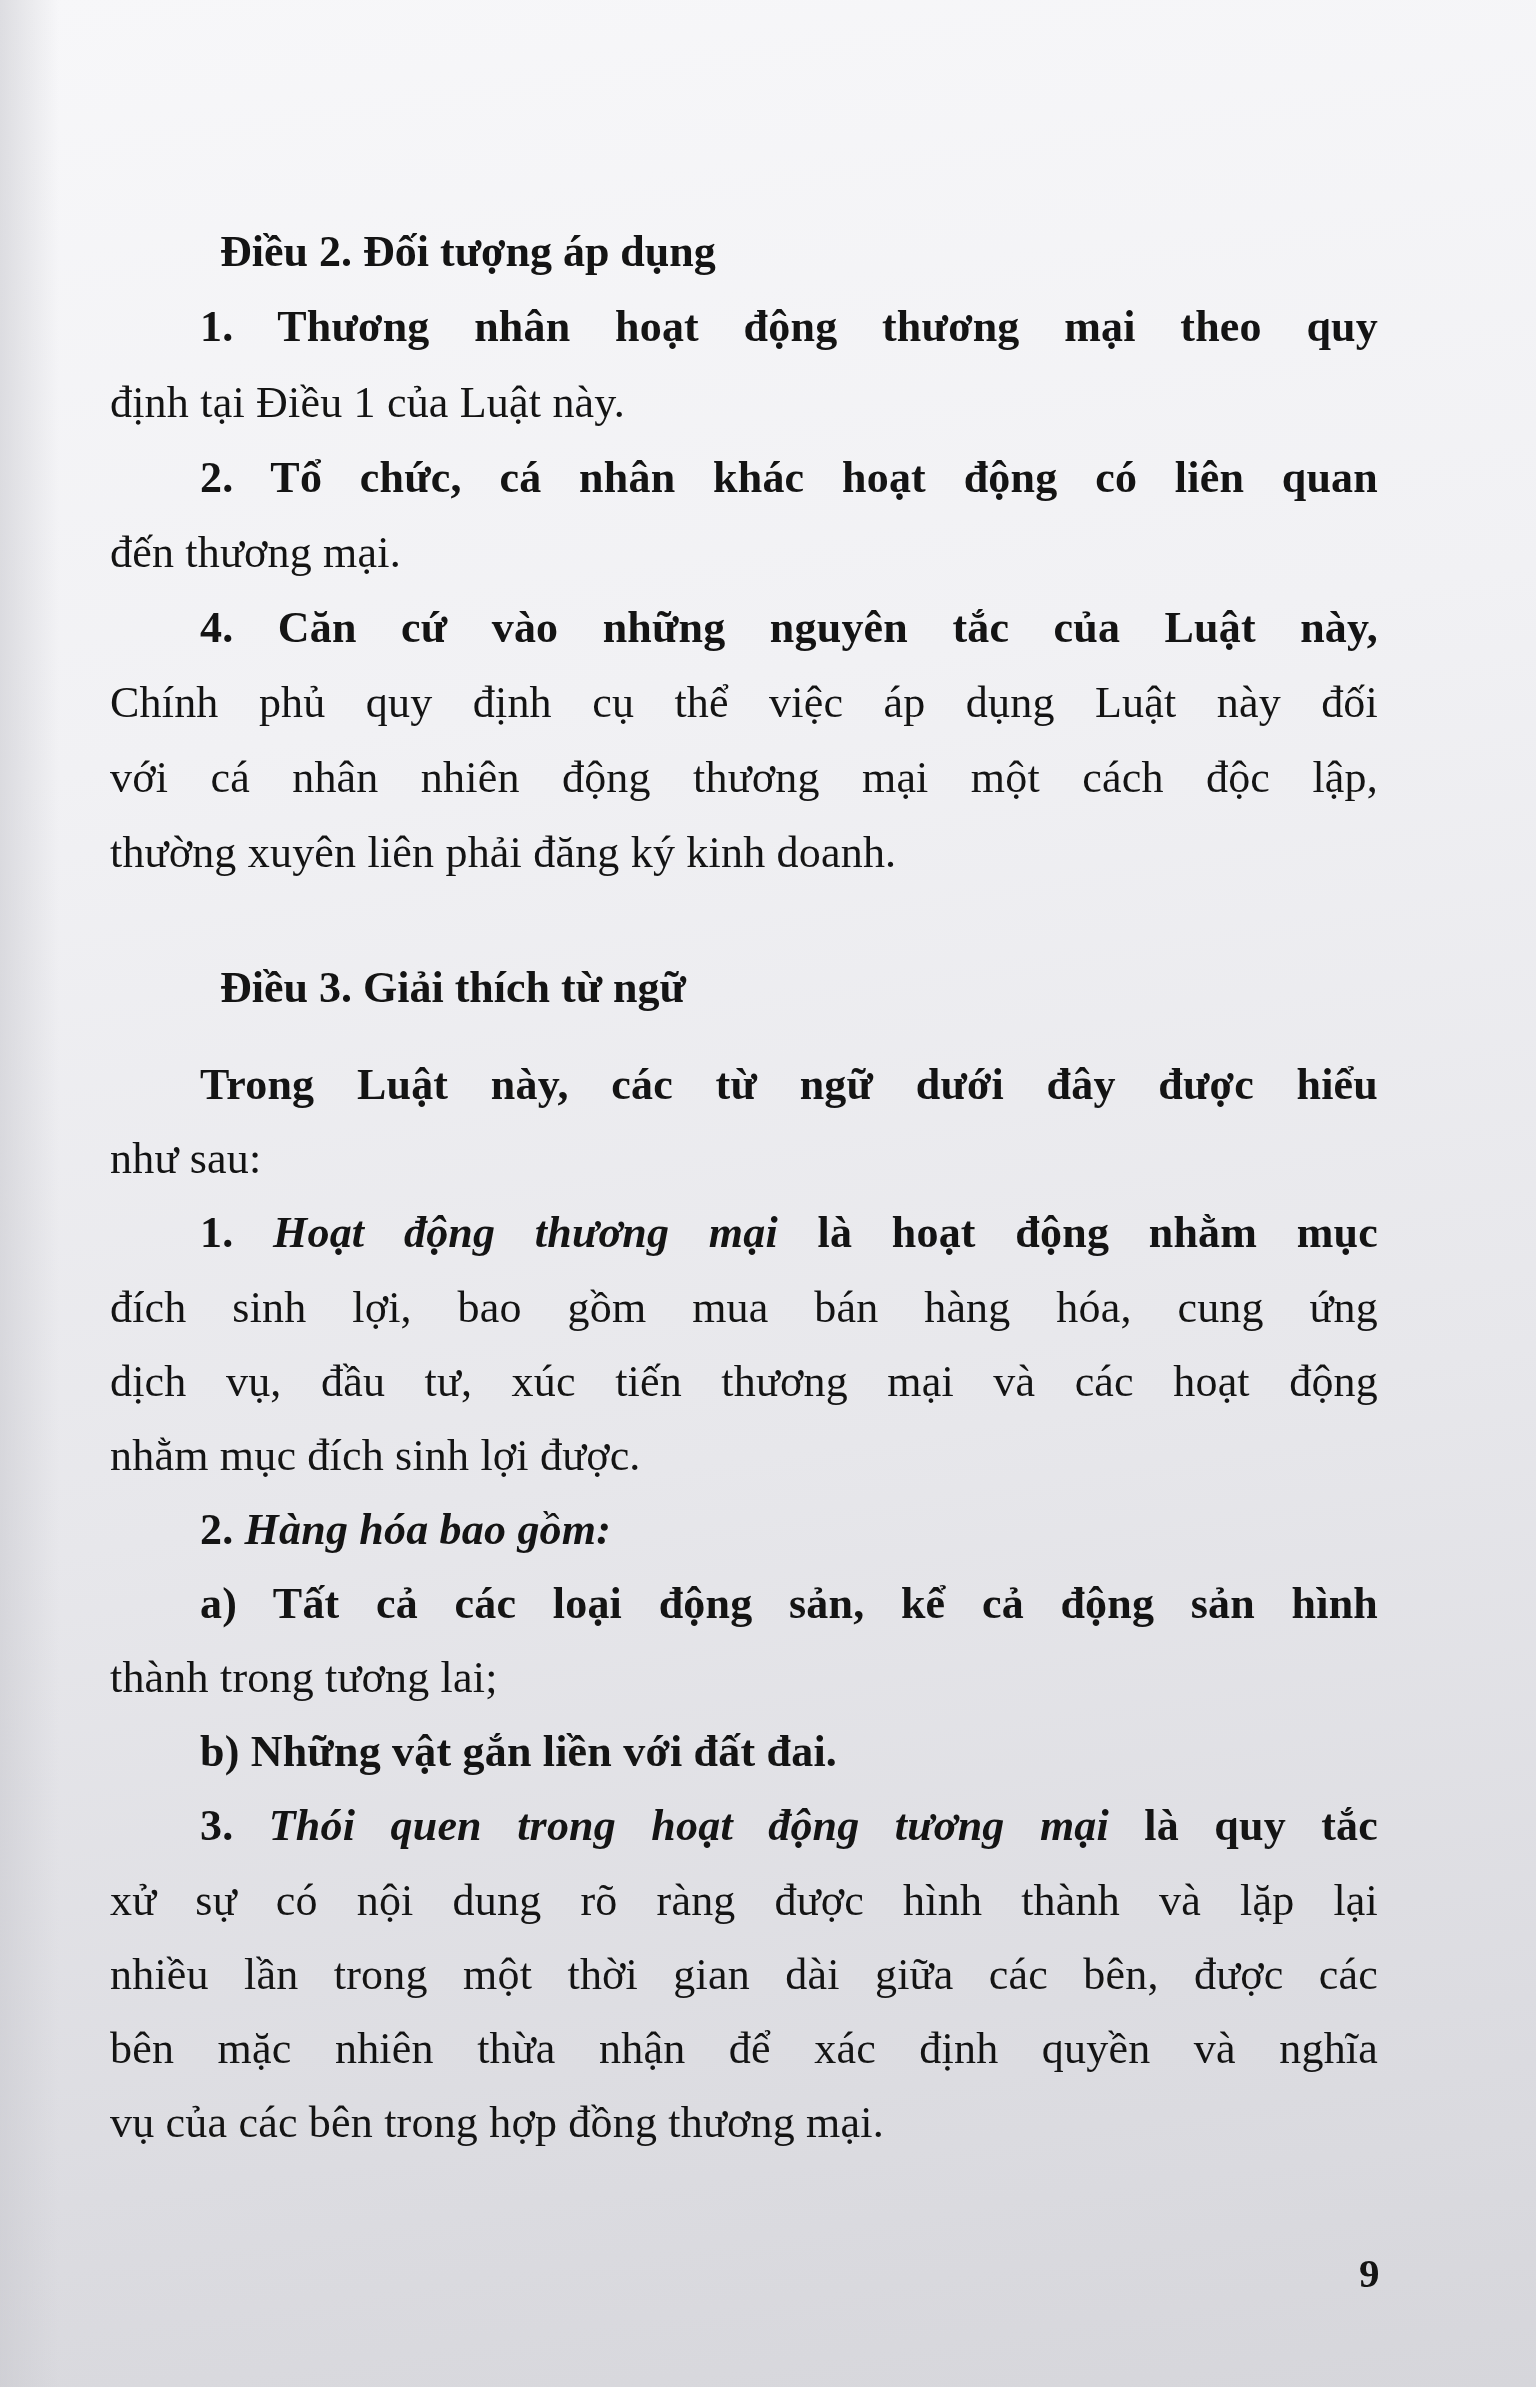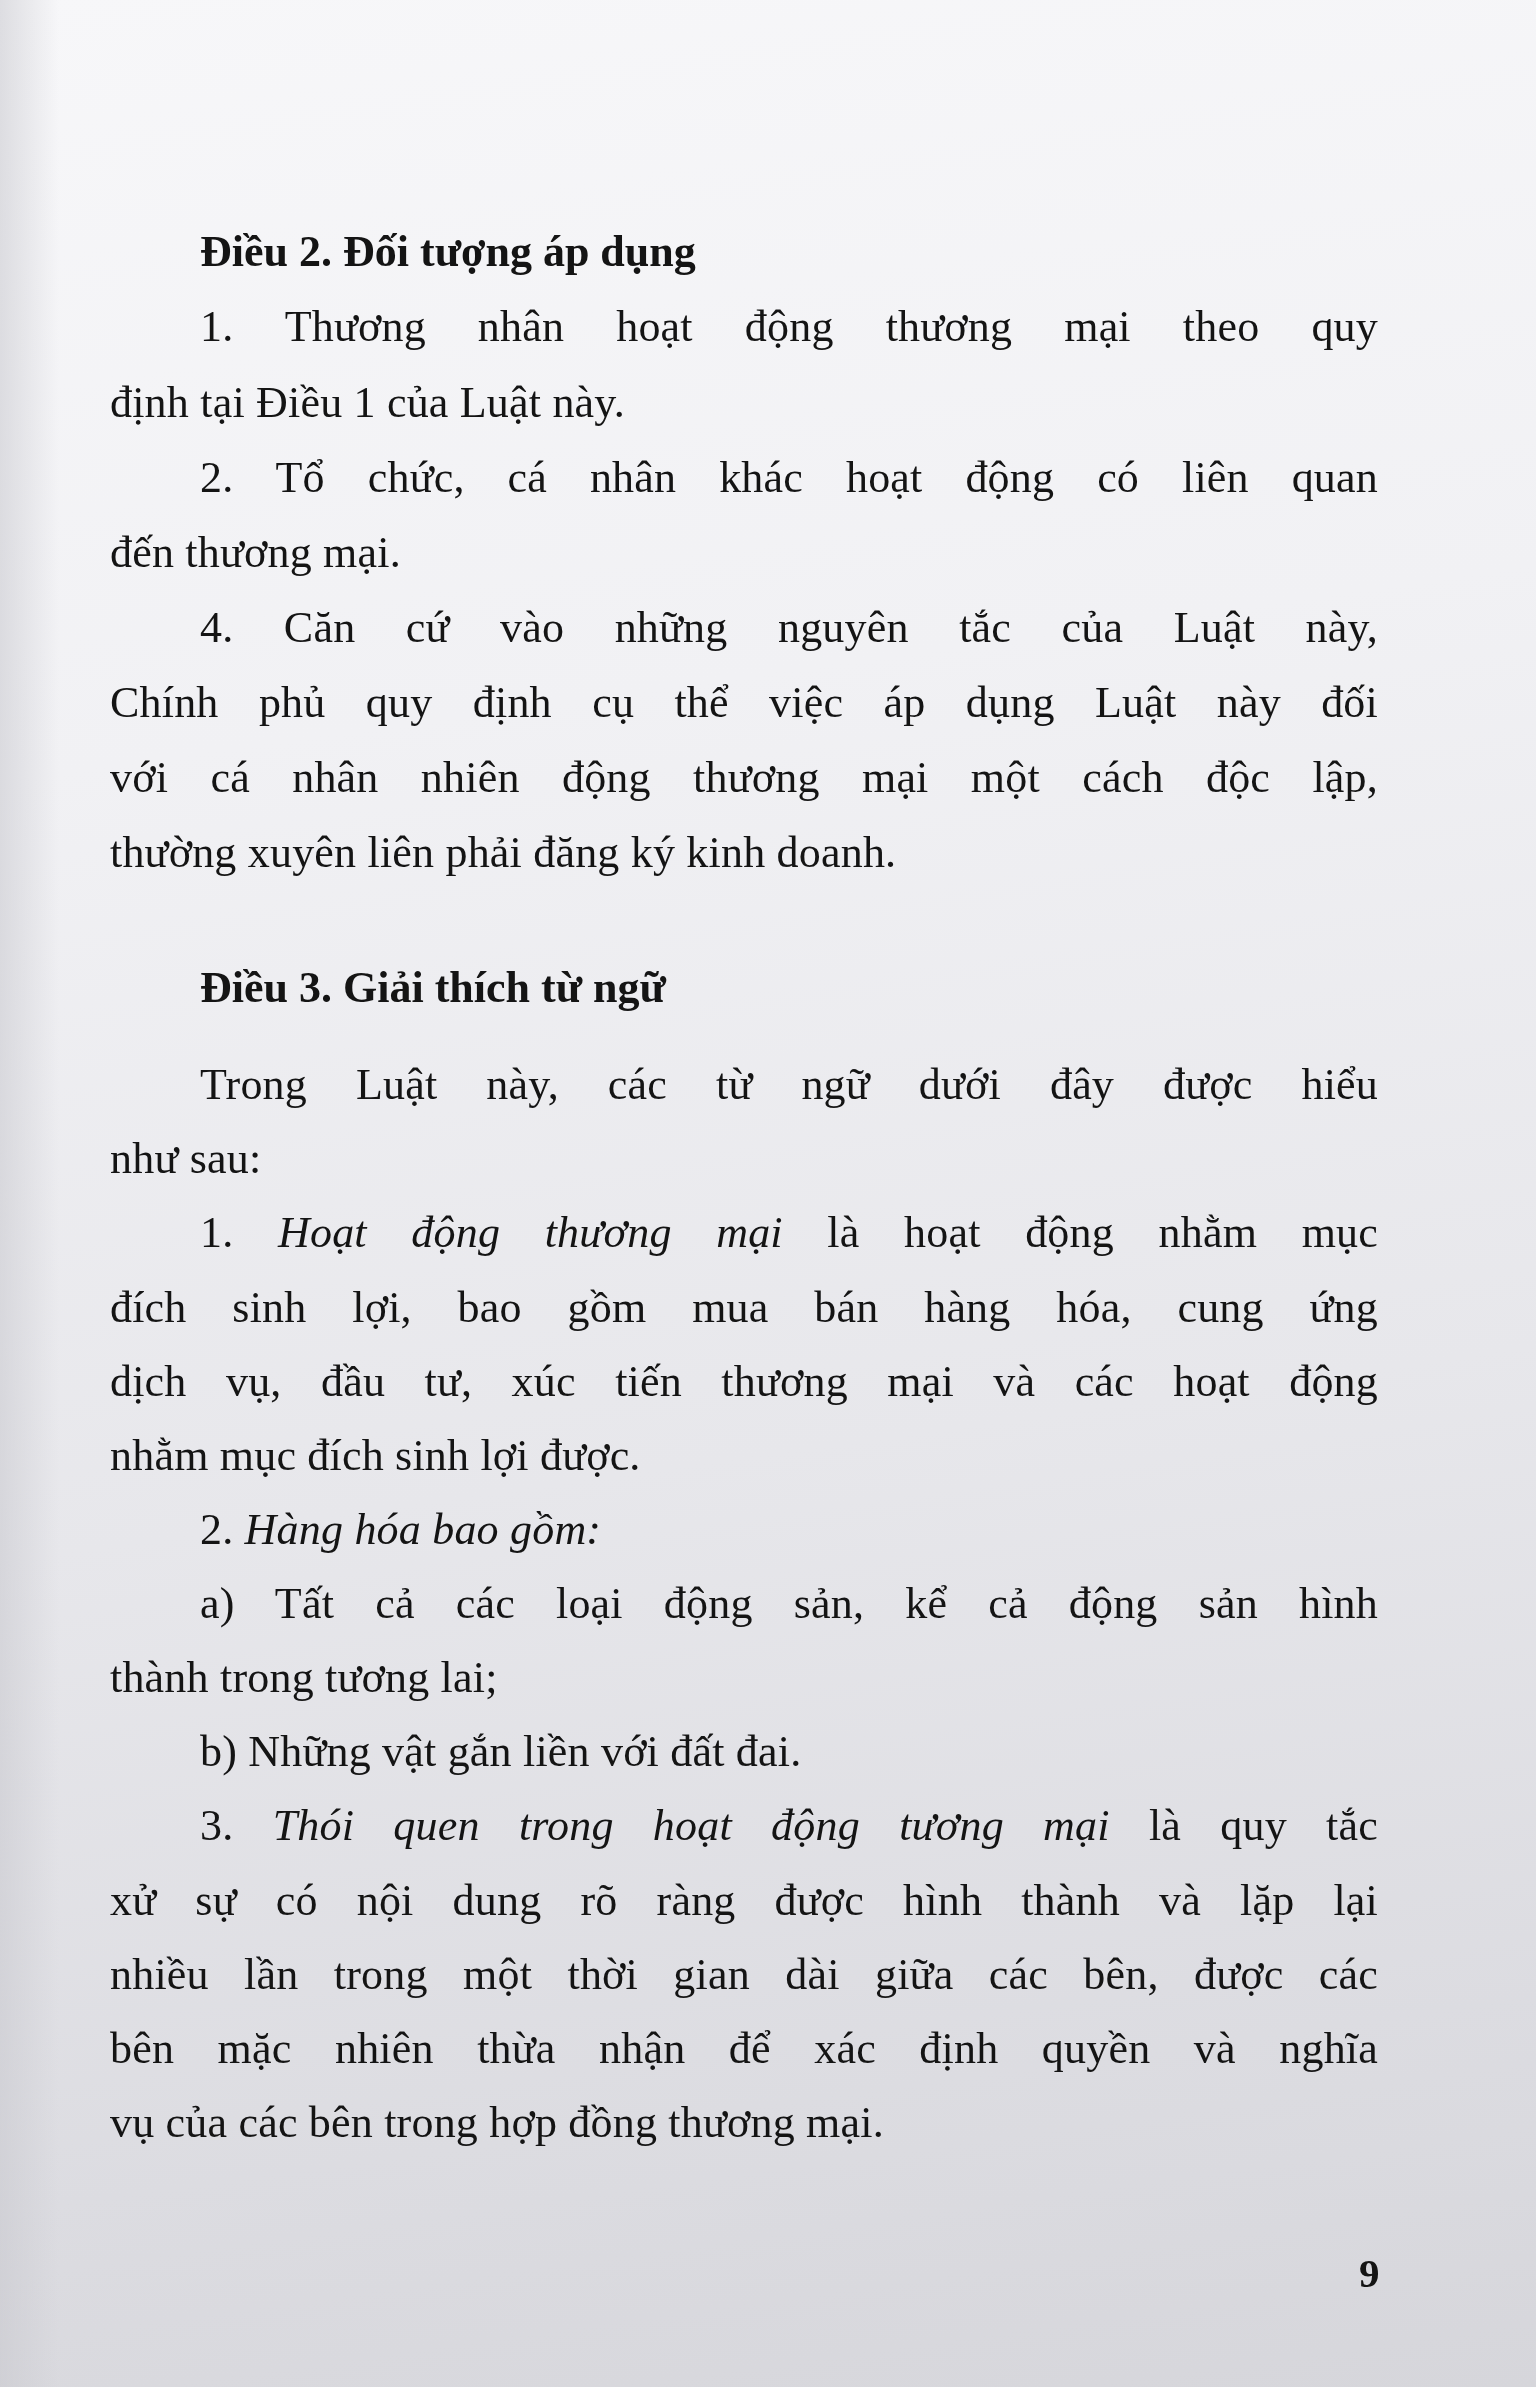--- a/index.html
+++ b/index.html
@@ -39,26 +39,28 @@
     text-align: justify;
     text-align-last: justify;
     letter-spacing: 0.2px;
   }
   .line.last {
     text-align-last: left;
   }
   .line.indent {
     left: 200px;
     width: 1178px;
+    font-weight: bold;
   }
   .line.heading {
     font-weight: bold;
     text-align-last: left;
     letter-spacing: 0;
     font-size: 44px;
+    margin-left: 20px;
   }
   .it { font-style: italic; }
   .page-number {
     position: absolute;
     left: 1359px;
     top: 2249px;
     font-size: 41px;
     font-weight: bold;
     line-height: 49px;
   }

